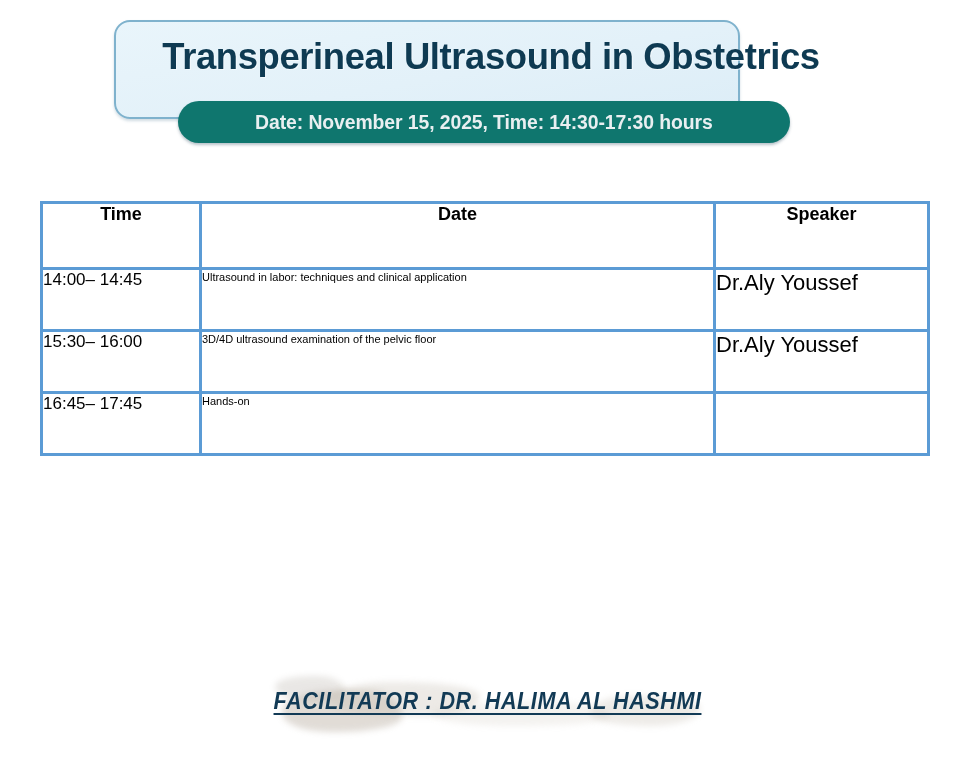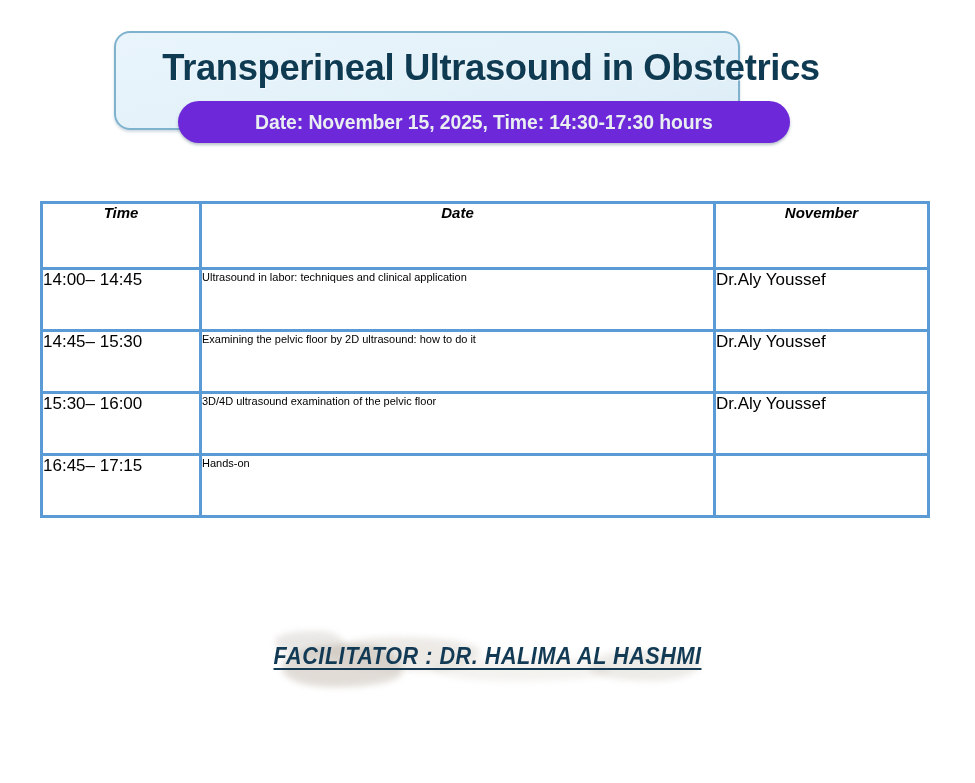--- a/index.html
+++ b/index.html
@@ -21,21 +21,21 @@
   .banner-wrap {
     position: absolute;
     left: 0;
     top: 0;
     width: 975px;
     height: 165px;
   }
   .title-card {
     position: absolute;
     left: 114px;
-    top: 31px;
+    top: 20px;
     width: 626px;
     height: 99px;
     box-sizing: border-box;
     border: 2px solid #7fb2cd;
     border-radius: 16px;
     background: linear-gradient(170deg, #e9f5fb 0%, #e3f1f9 55%, #dcedf7 100%);
     box-shadow: 0 2px 3px rgba(90,130,155,0.28);
   }
   .title-text {
     position: absolute;
@@ -58,21 +58,21 @@
     transform: scaleX(0.985);
     transform-origin: center top;
   }
   .date-pill {
     position: absolute;
     left: 178px;
     top: 101px;
     width: 612px;
     height: 42px;
     border-radius: 21px;
-    background: #6d28d9;
+    background: #0f766e;
     box-shadow: 0 2px 3px rgba(50,80,100,0.35);
     display: flex;
     align-items: center;
     justify-content: center;
   }
   .date-pill-text {
     font-family: "Liberation Sans", sans-serif;
     font-weight: bold;
     font-size: 20px;
     color: #e9eff1;
@@ -99,53 +99,52 @@
     background: #ffffff;
   }
   .col-time   { width: 159px; }
   .col-topic  { width: 514px; }
   .col-speaker{ width: 214px; }
 
   .th-cell {
     height: 66px;
     text-align: center;
     font-weight: bold;
-    font-size: 15px;
+    font-size: 18px;
     padding-top: 8px;
     box-sizing: border-box;
-    font-style: italic;
   }
   .td-time {
     height: 62px;
     text-align: left;
     font-size: 17px;
     padding: 8px 4px 0 4px;
     box-sizing: border-box;
     white-space: nowrap;
   }
   .td-topic {
     height: 62px;
     font-size: 11px;
     line-height: 1.36;
     padding: 7px 6px 0 8px;
     box-sizing: border-box;
   }
   .td-speaker {
     height: 62px;
-    font-size: 17px;
+    font-size: 22px;
     padding: 8px 6px 0 8px;
     box-sizing: border-box;
     white-space: nowrap;
   }
 
   
   .facilitator-wrap {
     position: absolute;
     left: 0;
-    top: 623px;
+    top: 668px;
     width: 799px;
     height: 80px;
   }
   .smudge {
     position: absolute;
     filter: blur(3px);
     opacity: 0.5;
   }
   .smudge-a {
     left: 282px; top: 22px; width: 120px; height: 42px;
@@ -212,41 +211,36 @@
 <table class="agenda-table">
   <colgroup>
     <col class="col-time">
     <col class="col-topic">
     <col class="col-speaker">
   </colgroup>
   <thead>
     <tr>
       <th class="th-cell">Time</th>
       <th class="th-cell">Date</th>
-      <th class="th-cell">November</th>
+      <th class="th-cell">Speaker</th>
     </tr>
   </thead>
   <tbody>
     <tr>
       <td class="td-time">14:00– 14:45</td>
       <td class="td-topic">Ultrasound in labor: techniques and clinical application</td>
       <td class="td-speaker">Dr.Aly Youssef</td>
     </tr>
     <tr>
-      <td class="td-time">14:45– 15:30</td>
-      <td class="td-topic">Examining the pelvic floor by 2D ultrasound: how to do it</td>
-      <td class="td-speaker">Dr.Aly Youssef</td>
-    </tr>
-    <tr>
       <td class="td-time">15:30– 16:00</td>
       <td class="td-topic">3D/4D ultrasound examination of the pelvic floor</td>
       <td class="td-speaker">Dr.Aly Youssef</td>
     </tr>
     <tr>
-      <td class="td-time">16:45– 17:15</td>
+      <td class="td-time">16:45– 17:45</td>
       <td class="td-topic">Hands-on</td>
       <td class="td-speaker"></td>
     </tr>
   </tbody>
 </table>
 
 <div class="facilitator-wrap">
   <div class="smudge smudge-e"></div>
   <div class="smudge smudge-a"></div>
   <div class="smudge smudge-b"></div>

